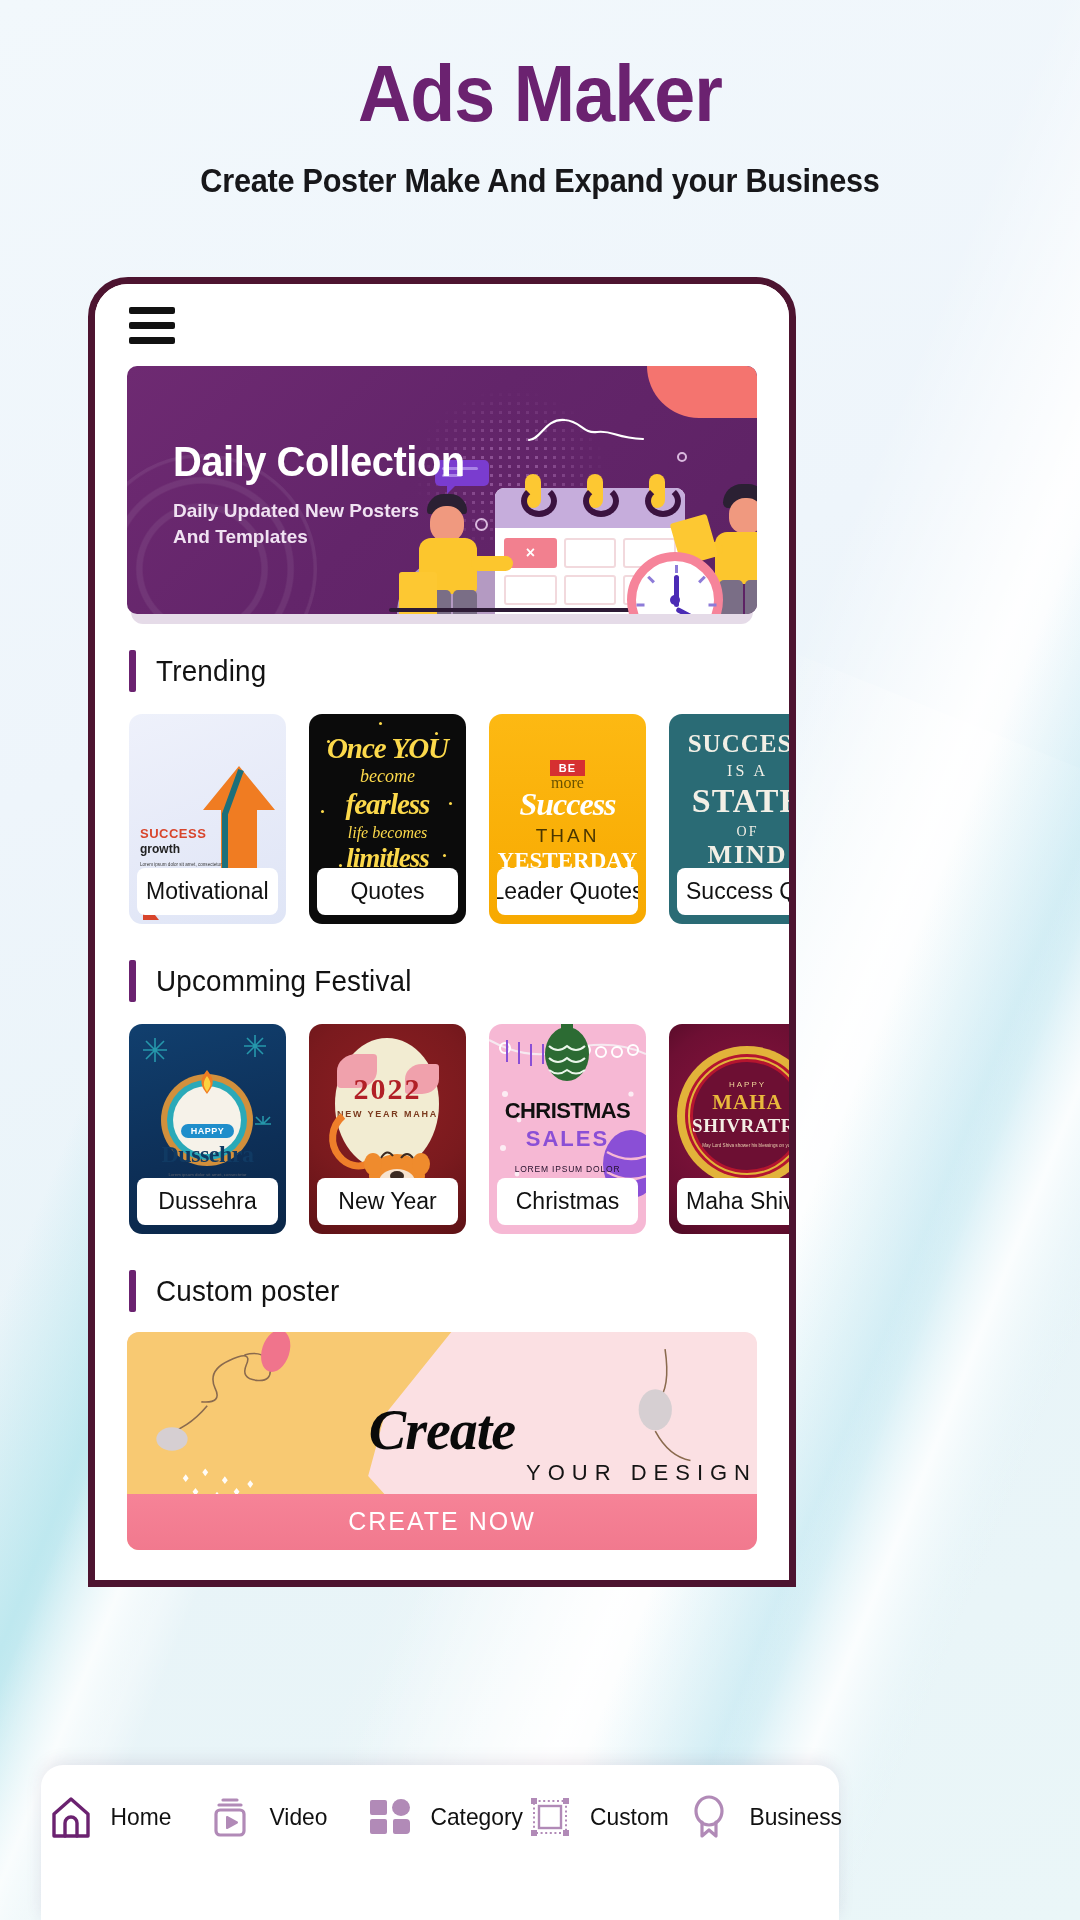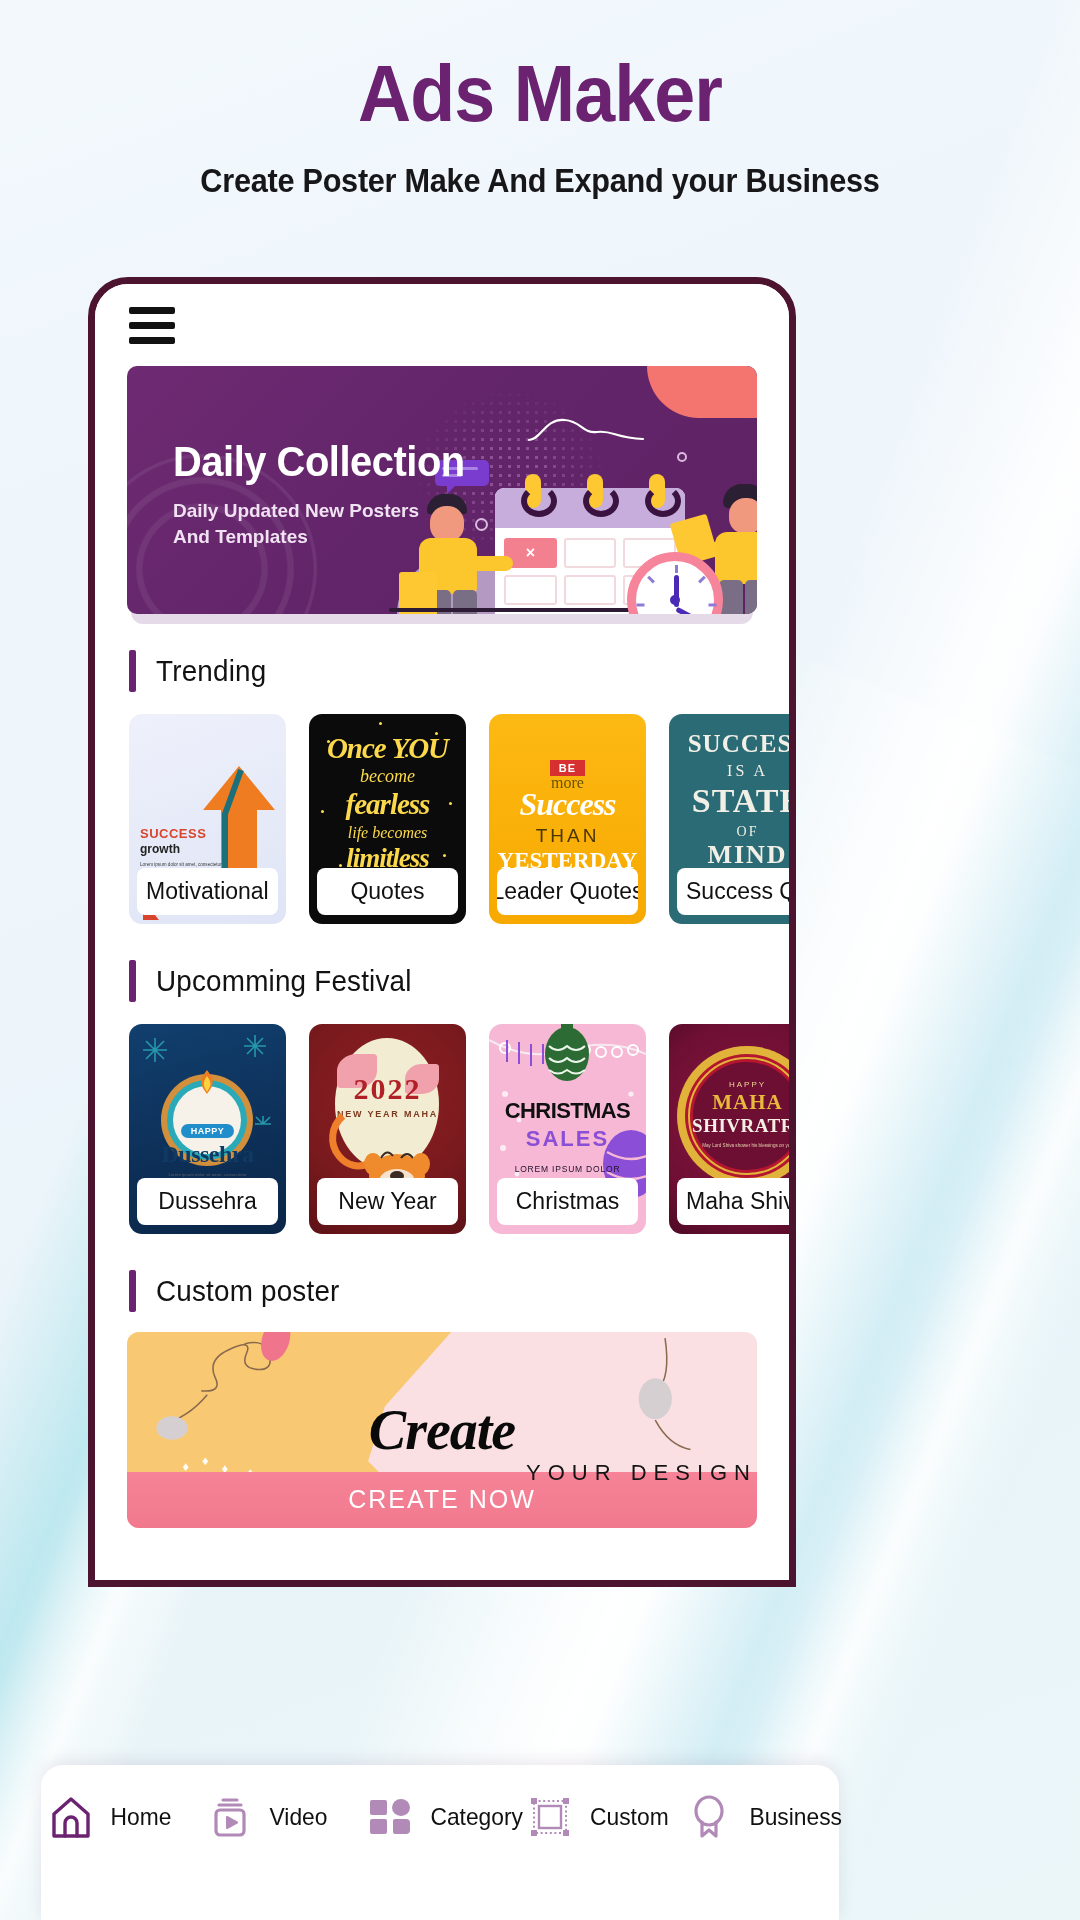--- a/index.html
+++ b/index.html
@@ -155,21 +155,21 @@
   .art-success { background:#2a6b75; }
   .dotstar { position:absolute; width:3px; height:3px; background:#fcd94b; border-radius:50%; }
 
   .art-dussehra{ background:linear-gradient(165deg,#113f6e 0%,#0d2f57 60%,#0a2647 100%); }
   .art-newyear{ background:radial-gradient(circle at 50% 35%,#8e1f22 0%,#7a1a1e 55%,#5e1216 100%); }
   .art-xmas{ background:#f6b8d4; }
   .art-shiv{ background:radial-gradient(circle at 50% 45%,#8d1440 0%,#6d0f33 70%,#4e0a24 100%); }
 
   
   .cp-wrap{ padding:20px 32px 0 32px; }
-  .cp{ position:relative; height:196px; border-radius:12px; overflow:hidden; background:#fbe0e3;padding-left:37px; }
+  .cp{ position:relative; height:218px; border-radius:12px; overflow:hidden; background:#fbe0e3;padding-left:37px; }
   .cp-yellow{ position:absolute; left:0; top:0; width:66%; height:100%; background:#f8c972;
               border-radius:0 0 0 12px;
               clip-path:polygon(0 0,78% 0,62% 38%,58% 66%,74% 100%,0 100%); }
   .cp-pinkstrip{ position:absolute; left:0; right:0; bottom:0; height:56px;
                  background:linear-gradient(180deg,#f68397,#f1798e); }
   .cp-create{ position:absolute; left:0; right:0; top:66px; text-align:center;
               font-family:"Liberation Serif",serif; font-style:italic; font-weight:bold;
               font-size:56px; color:#0a0a0a; letter-spacing:-1px; }
   .cp-design{ position:absolute; left:0; right:0; top:128px; text-align:right;
               font-size:22px; letter-spacing:7px; color:#141414; font-weight:500; }

